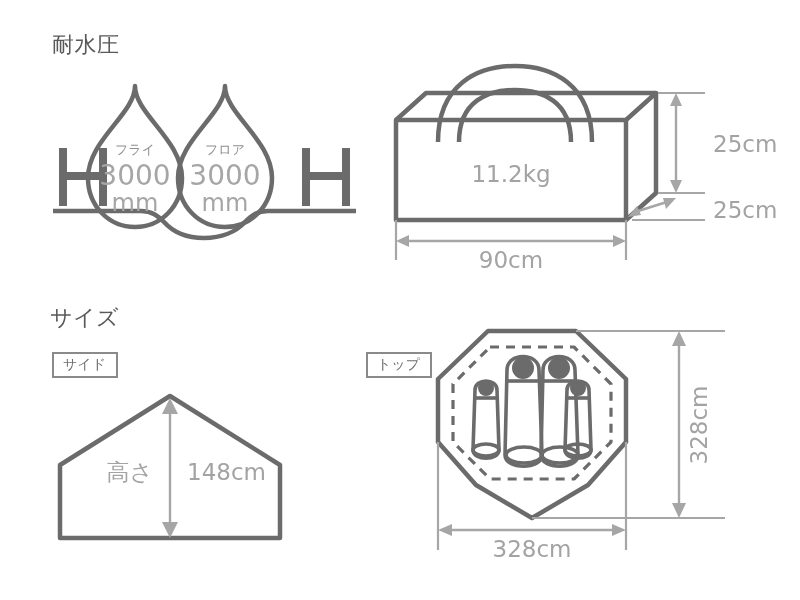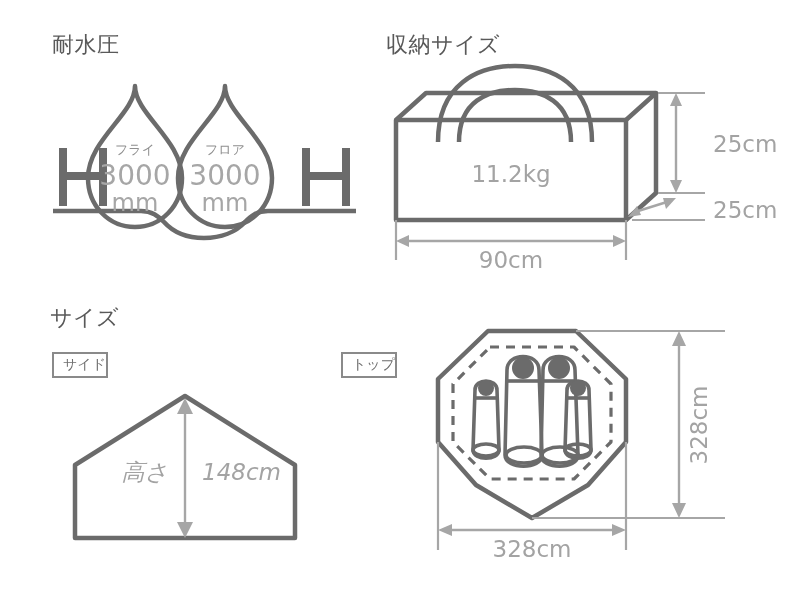--- a/index.html
+++ b/index.html
@@ -29,21 +29,21 @@
     color: #595959;
     letter-spacing: 0.5px;
     font-family: "DejaVu Sans", "Liberation Sans", sans-serif;
     white-space: nowrap;
   }
   .view-tag {
     position: absolute;
     border: 2px solid #8a8a8a;
     color: #6e6e6e;
     font-size: 14px;
-    padding: 3px 0 4px 9px;
+    padding: 3px 10px 4px 9px;
     background: #ffffff;
     font-family: "DejaVu Sans", "Liberation Sans", sans-serif;
     white-space: nowrap;
     line-height: 1.1;
   }
   svg { display: block; overflow: visible; }
   .stroke-dark {
     fill: none;
     stroke: #6b6b6b;
     stroke-width: 4.5;
@@ -136,21 +136,20 @@
                C 185 46 138 72 138 110
                C 138 138 159 159 185 159
                C 211 159 232 138 232 110
                C 232 72 185 46 185 18 Z"></path>
       <text class="drop-kana" x="185" y="86" text-anchor="middle">フロア</text>
       <text class="drop-text" x="185" y="117" text-anchor="middle" font-size="28">3000</text>
       <text class="drop-text" x="185" y="143" text-anchor="middle" font-size="24">mm</text>
     </svg>
   </div>
 
-  <div class="section-title" style="left:386px; top:30px;">収納サイズ</div>
 
   <div class="panel" style="left:385px; top:60px;">
     <svg width="400" height="210" viewBox="0 0 400 210">
 
       <path class="stroke-dark" d="M 53 82 C 53 24 93 6 130 6 C 167 6 207 24 207 82"></path>
 
       <path class="stroke-dark" d="M 74 82 C 74 41 103 30 130 30 C 157 30 186 41 186 82"></path>
 
       <path class="stroke-dark" d="M 11 60 L 241 60 L 241 160 L 11 160 Z"></path>
 
@@ -180,35 +179,35 @@
       <polygon class="dim-arrow" points="11,181 24,175 24,187"></polygon>
       <polygon class="dim-arrow" points="241,181 228,175 228,187"></polygon>
       <text class="dim-text" x="126" y="208" text-anchor="middle">90cm</text>
     </svg>
   </div>
 
   <div class="section-title" style="left:50px; top:303px;font-family:Liberation Serif, serif;">サイズ</div>
 
   <div class="view-tag" style="left:52px; top:352px;">サイド</div>
 
-  <div class="panel" style="left:70px; top:388px;font-style:italic;">
+  <div class="panel" style="left:55px; top:388px;">
     <svg width="230" height="160" viewBox="0 0 230 160">
 
       <path class="stroke-dark" d="M 5 150 L 5 77 L 115 8 L 225 77 L 225 150 Z"></path>
 
       <path class="dim-line" d="M 115 18 L 115 142"></path>
       <polygon class="dim-arrow" points="115,10 107,26 123,26"></polygon>
       <polygon class="dim-arrow" points="115,150 107,134 123,134"></polygon>
 
       <text class="dim-text" x="98" y="92" text-anchor="end" font-size="24">高さ</text>
       <text class="dim-text" x="132" y="92" font-size="24">148cm</text>
     </svg>
   </div>
 
-  <div class="view-tag" style="left:341px; top:352px;text-align:right;">トップ</div>
+  <div class="view-tag" style="left:366px; top:352px;text-align:right;">トップ</div>
 
   <div class="panel" style="left:425px; top:322px;">
     <svg width="360" height="235" viewBox="0 0 360 235">
 
       <path class="stroke-dark" d="M 63 9 L 151 9 L 201 57 L 201 120 L 163 163 L 107 196 L 51 163 L 13 120 L 13 57 Z"></path>
 
       <path class="dashed-inner" d="M 65 25 L 149 25 L 186 62 L 186 120 L 149 157 L 65 157 L 28 120 L 28 62 Z"></path>
 
       <g>
         <path class="stroke-dark-thin" d="M 50 68 C 50 56 72 56 72 68 L 74 128 C 74 139 48 139 48 128 Z"></path>

